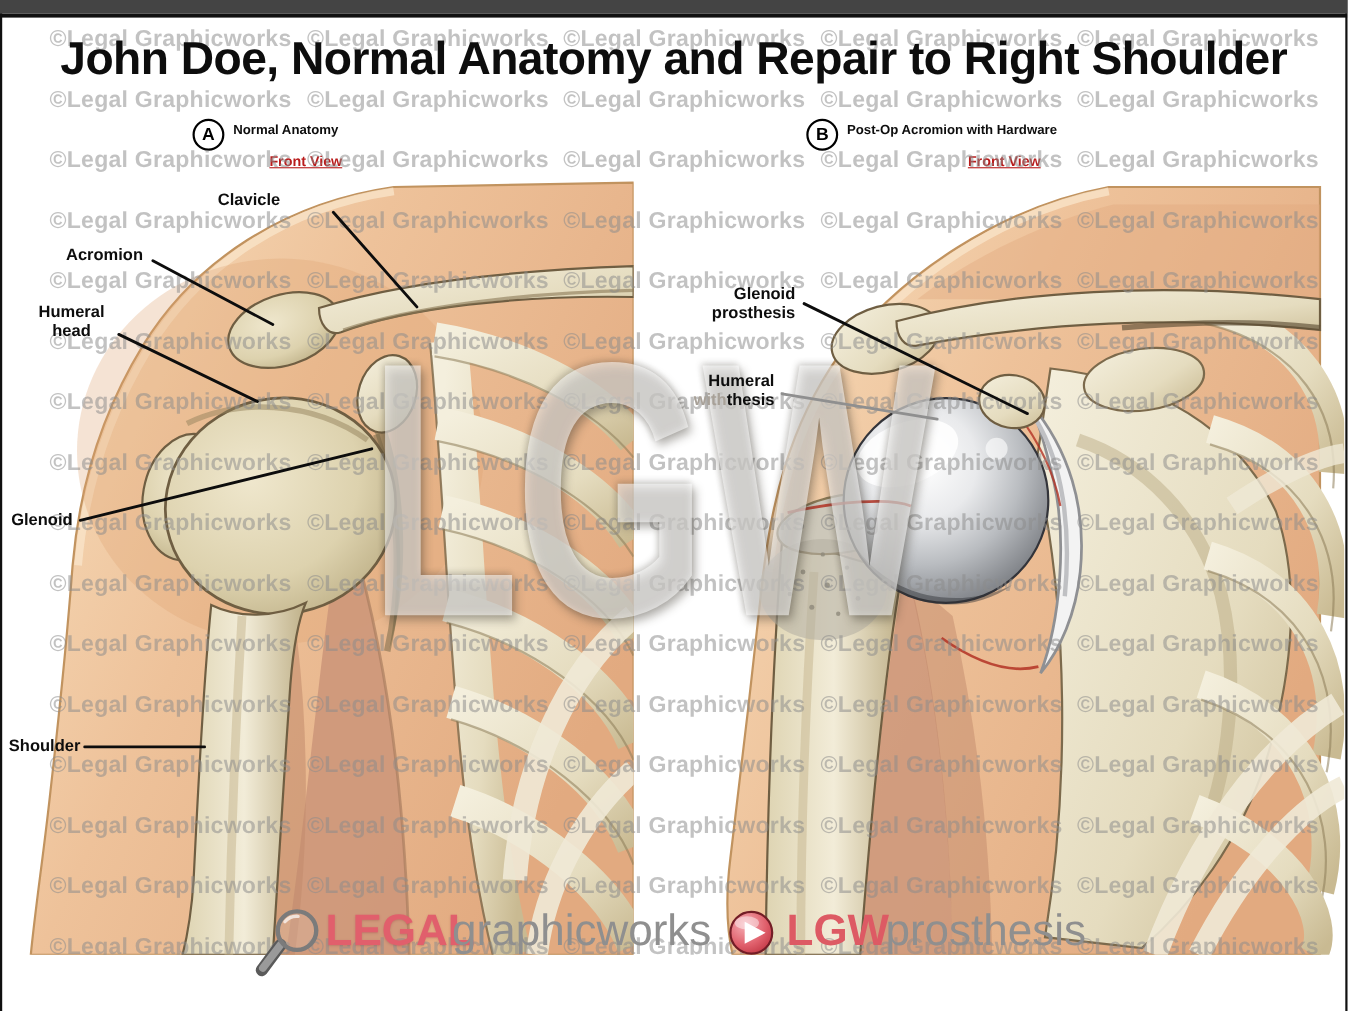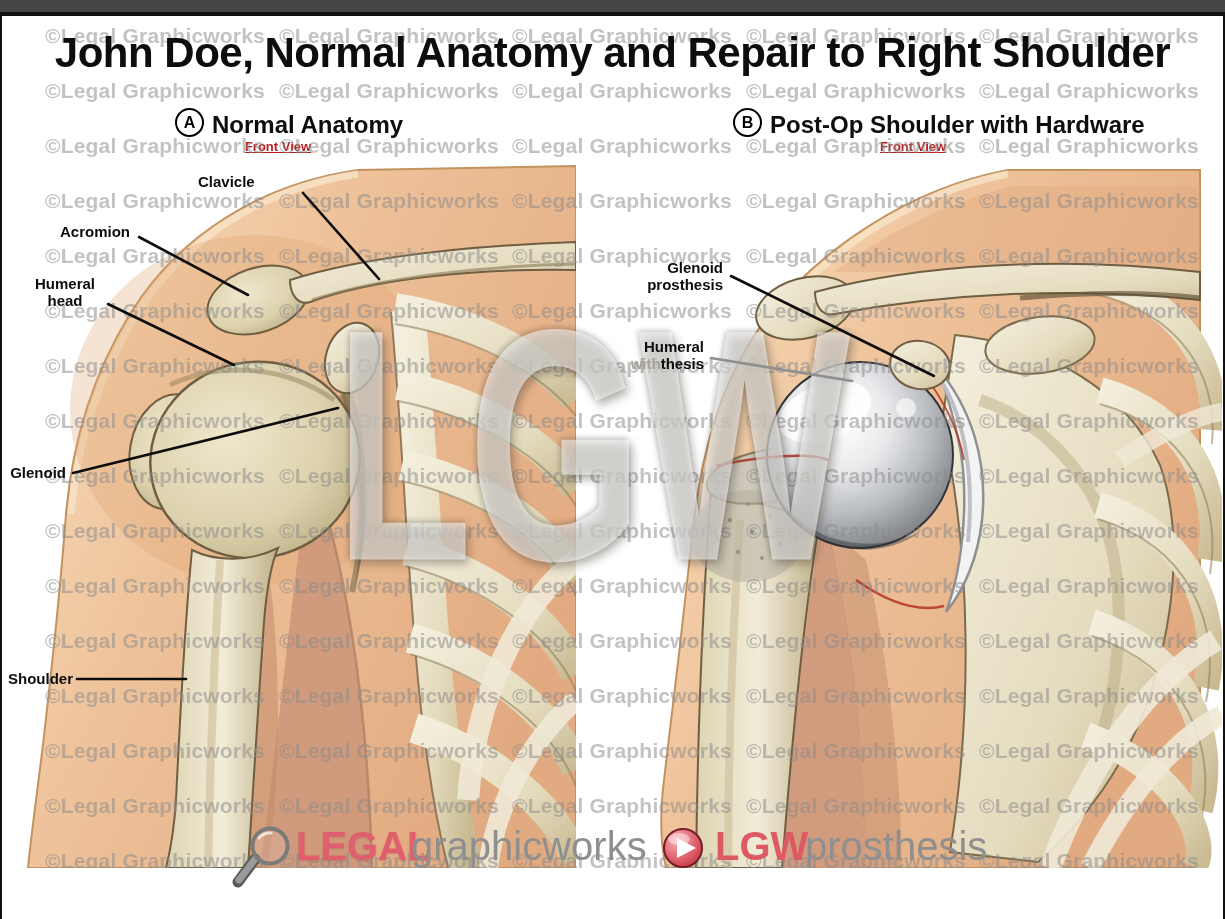--- a/index.html
+++ b/index.html
@@ -31,21 +31,21 @@
     transform:scale(.75,1.1);transform-origin:top left;
   }
 
   
   .textlayer{position:absolute;z-index:4;}
   #title{left:0;top:17px;width:1225px;text-align:center;font-size:42px;font-weight:bold;color:#0d0d0d;letter-spacing:-.5px;}
   .marker{position:absolute;width:25px;height:25px;border:2.5px solid #000;border-radius:50%;
           font-size:16px;font-weight:bold;color:#000;text-align:center;line-height:25px;background:transparent;}
   #marker-a{left:175px;top:96px;}
   #marker-b{left:733px;top:96px;}
-  .panel-heading{position:absolute;font-size:24px;font-weight:bold;color:#0d0d0d;}
+  .panel-heading{position:absolute;font-size:12px;font-weight:bold;color:#0d0d0d;}
   #heading-a{left:212px;top:99px;}
   #heading-b{left:770px;top:99px;}
   .front-view{position:absolute;font-size:13px;font-weight:bold;color:#b91c1c;text-decoration:underline;width:100px;}
   #view-a{left:228px;top:127px;text-align:center;}
   #view-b{left:863px;top:127px;text-align:center;}
 
   
   .anat-label{position:absolute;font-size:15px;font-weight:bold;color:#0d0d0d;line-height:17px;z-index:4;}
   #label-clavicle{left:198px;top:161px;width:100px;}
   #label-acromion{left:30px;top:211px;width:100px;text-align:right;}
@@ -311,21 +311,21 @@
     </div>
   <div id="wm-big">LGW</div>
 
   <div id="title" class="textlayer">John Doe, Normal Anatomy and Repair to Right Shoulder</div>
 
   <div id="marker-a" class="marker">A</div>
   <div id="heading-a" class="panel-heading">Normal Anatomy</div>
   <div id="view-a" class="front-view">Front View</div>
 
   <div id="marker-b" class="marker">B</div>
-  <div id="heading-b" class="panel-heading">Post-Op Shoulder with Hardware</div>
+  <div id="heading-b" class="panel-heading">Post-Op Acromion with Hardware</div>
   <div id="view-b" class="front-view">Front View</div>
 
   <div id="label-clavicle" class="anat-label">Clavicle</div>
   <div id="label-acromion" class="anat-label">Acromion</div>
   <div id="label-humeral-head" class="anat-label">
     <div>Humeral</div>
     <div>head</div>
   </div>
   <div id="label-glenoid" class="anat-label">Glenoid</div>
   <div id="label-humerus" class="anat-label">Shoulder</div>

